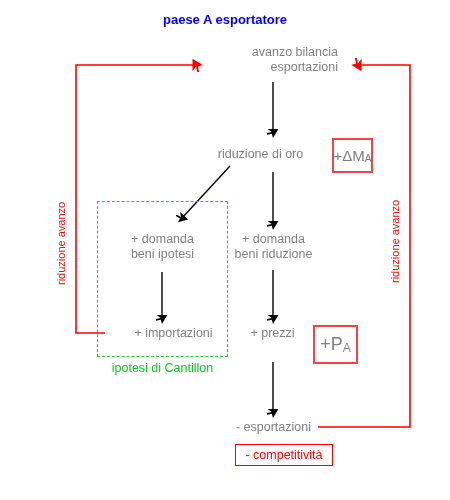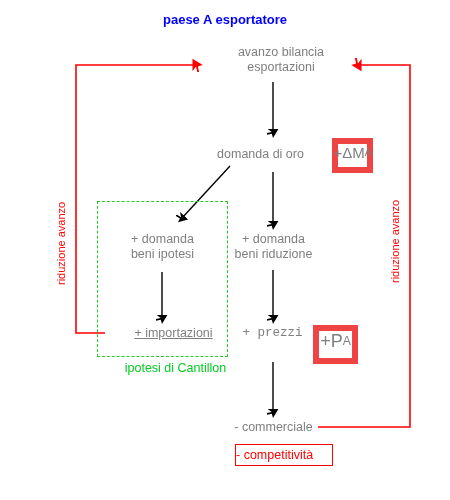--- a/index.html
+++ b/index.html
@@ -47,43 +47,44 @@
     text-align: center;
     white-space: nowrap;
   }
   .green-box {
     position: absolute;
     border: 1.6px dashed #22cc22;
     box-sizing: border-box;
   }
   .var-box {
     position: absolute;
-    border: 6px solid #ef4444;
+    border: 2px solid #ef4444;
     box-sizing: border-box;
     color: #7f7f7f;
     display: flex;
-    align-items: flex-start;
+    align-items: center;
     justify-content: center;
     background: #ffffff;
     white-space: nowrap;
   }
   .var-box sub {
     font-size: 0.68em;
     vertical-align: baseline;
     position: relative;
     top: 0.28em;
   }
   .red-box {
     position: absolute;
     border: 1.4px solid #ff0000;
     box-sizing: border-box;
     color: #ff0000;
     font-size: 12.5px;
     display: flex;
     align-items: center;
+    justify-content: center;
     background: #ffffff;
     white-space: nowrap;
   }
   .vlabel {
     position: absolute;
     color: #ff0000;
     font-size: 11px;
     white-space: nowrap;
     transform-origin: 0 0;
     transform: rotate(-90deg);
@@ -128,61 +129,61 @@
     </g>
 
     <g stroke="#ff0000" stroke-width="1.6" fill="none">
       <path d="M318,427 L410,427 L410,65 L358,65" marker-end="url(#rd-arrow)"></path>
     </g>
   </svg>
 
   <div class="title" style="left:0; top:12px; width:450px;">paese A esportatore</div>
 
   <div class="green-box" style="left:97px; top:201px; width:131px; height:156px;"></div>
-  <div class="green-label" style="left:110px; top:361px; width:131px;">ipotesi di Cantillon</div>
+  <div class="green-label" style="left:97px; top:361px; width:131px;">ipotesi di Cantillon</div>
 
-  <div class="node" style="left:201px; top:45px; width:160px;">
+  <div class="node" style="left:178px; top:45px; width:160px;text-align:right;">
     <div>avanzo bilancia</div>
     <div>esportazioni</div>
   </div>
 
   <div class="node" style="left:193px; top:147px; width:135px;">
-    <div>domanda di oro</div>
+    <div>riduzione di oro</div>
   </div>
 
   <div class="var-box" style="left:332px; top:138px; width:41px; height:35px; font-size:15px;">
     <span>+ΔM</span>
       <sub>A</sub>
   </div>
 
   <div class="node" style="left:97px; top:232px; width:131px;">
     <div>+ domanda</div>
     <div>beni ipotesi</div>
   </div>
 
   <div class="node" style="left:208px; top:232px; width:131px;">
     <div>+ domanda</div>
     <div>beni riduzione</div>
   </div>
 
-  <div class="node" style="left:97px; top:326px; width:153px;text-decoration:underline;">
+  <div class="node" style="left:97px; top:326px; width:153px;">
     <div>+ importazioni</div>
   </div>
 
-  <div class="node" style="left:215px; top:326px; width:115px;font-family:Liberation Mono, monospace;">
+  <div class="node" style="left:215px; top:326px; width:115px;">
     <div>+ prezzi</div>
   </div>
 
   <div class="var-box" style="left:313px; top:325px; width:45px; height:39px; font-size:18px;">
     <span>+P</span>
       <sub>A</sub>
   </div>
 
   <div class="node" style="left:208px; top:420px; width:131px;">
-    <div>- commerciale</div>
+    <div>- esportazioni</div>
   </div>
 
   <div class="red-box" style="left:235px; top:444px; width:98px; height:22px;">
     <span>- competitività</span>
   </div>
 
   <div class="vlabel" style="left:55px; top:285px;">riduzione avanzo</div>
   <div class="vlabel" style="left:389px; top:283px;">riduzione avanzo</div>
 
 </div>

